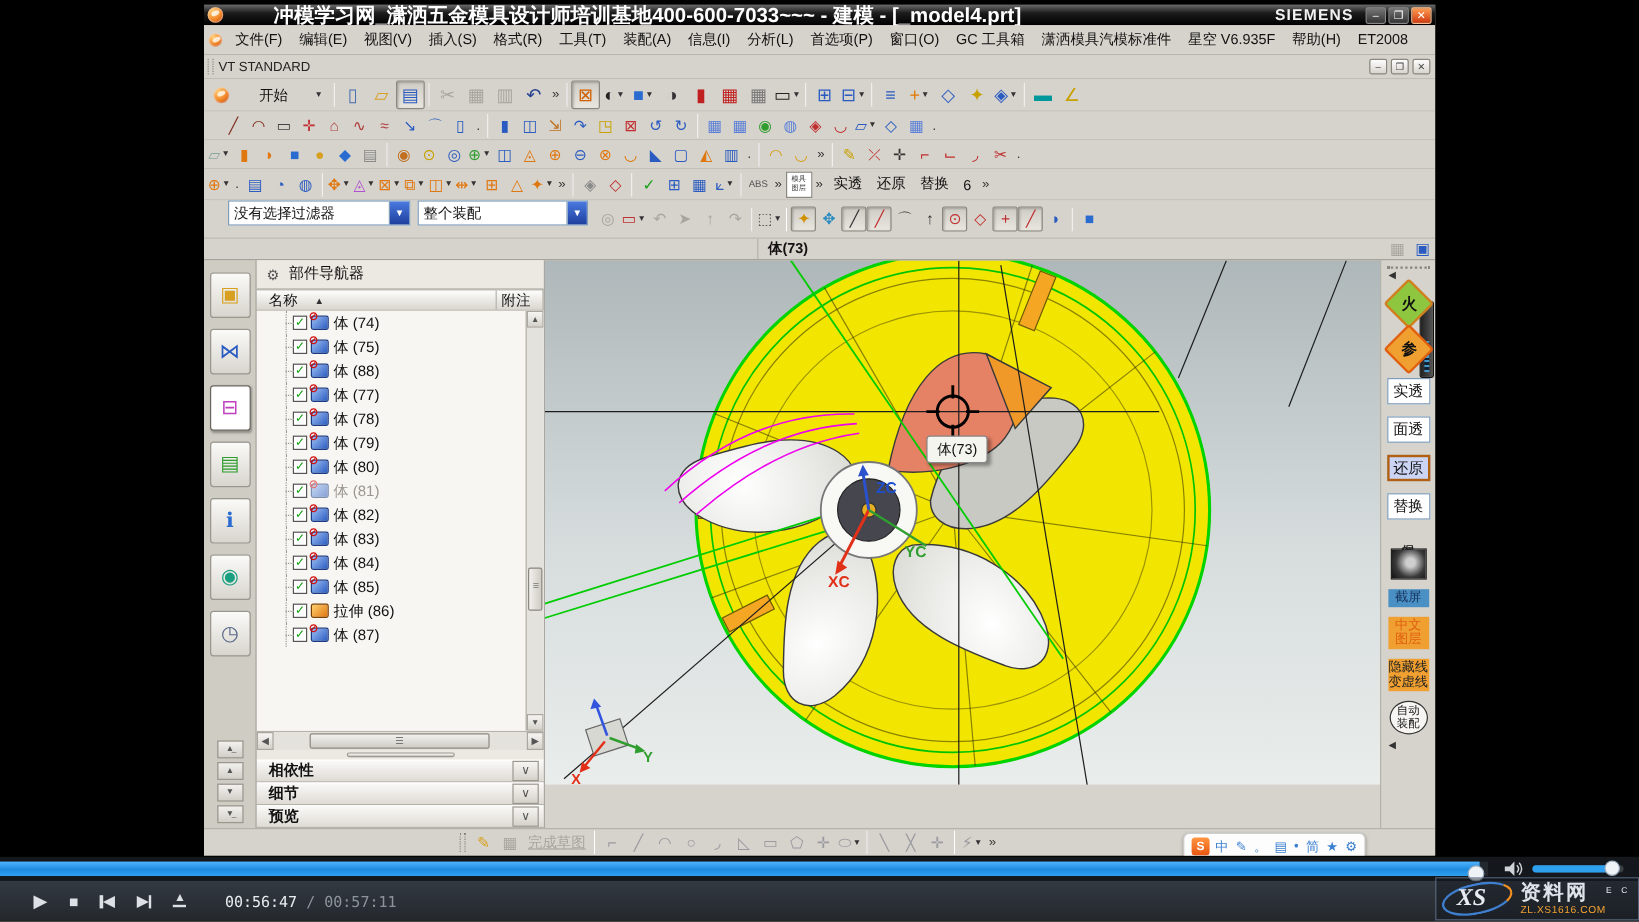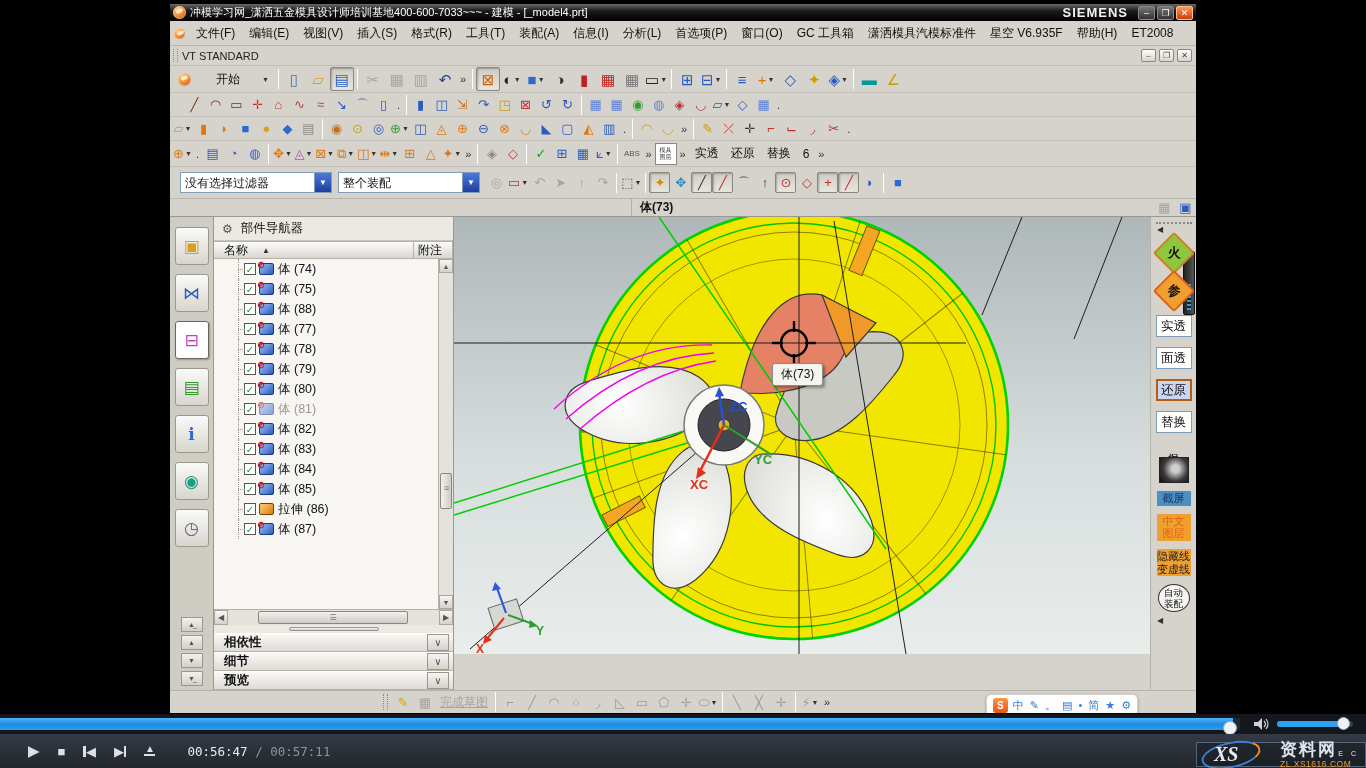--- a/index.html
+++ b/index.html
@@ -9,21 +9,21 @@
   
   #nx{position:absolute;left:170px;top:4px;width:1026px;height:709px;background:#d6d3cc;
       display:flex;flex-direction:column;overflow:hidden;font-size:12px;color:#111;}
   
   .titlebar{height:17px;flex:0 0 17px;background:linear-gradient(#6a6a6a,#1c1c1c 40%,#000);
             display:flex;align-items:center;padding:0 3px;color:#fff;}
   .nxball{width:13px;height:13px;border-radius:50%;background:radial-gradient(circle at 35% 30%,#ffd27a,#f08020 55%,#a02808);
           box-shadow:inset 0 0 2px #fff;margin-right:4px;flex:0 0 13px;position:relative;}
   .nxball::after{content:"";position:absolute;left:3px;top:3px;width:7px;height:4px;border-radius:50%;
           background:rgba(255,255,255,.75);transform:rotate(-25deg);}
-  .titletext{font-size:11px;font-weight:normal;white-space:nowrap;overflow:hidden;flex:1;}
+  .titletext{font-size:17px;font-weight:bold;white-space:nowrap;overflow:hidden;flex:1;margin-left:38px;}
   .brand{font-weight:bold;font-size:13px;letter-spacing:1px;margin:0 8px;color:#f2f2f2;}
   .winbtn{width:17px;height:14px;margin-left:2px;border:1px solid #888;border-radius:2px;
           background:linear-gradient(#777,#333);color:#fff;font-size:9px;line-height:12px;text-align:center;}
   .winbtn.close{background:linear-gradient(#ff9a50,#d03a10);border-color:#ffc090;font-weight:bold;}
   
   .menubar{height:25px;flex:0 0 25px;background:#d6d3cc;border-bottom:1px solid #b8b5ae;
            display:flex;align-items:center;padding-left:4px;}
   .menu-item{padding:3px 7px;white-space:nowrap;font-size:12px;}
   
   .caprow{height:20px;flex:0 0 20px;background:#d6d3cc;display:flex;align-items:center;border-bottom:1px solid #c0bdb6;}
@@ -42,21 +42,21 @@
   .tbi.dim .g{color:#a8a5a0 !important;}
   .drop{font-size:7px;color:#333;margin-left:1px;}
   .tsep{width:1px;height:20px;background:#a8a5a0;border-right:1px solid #fff;margin:0 3px;flex:0 0 auto;}
   .more{font-size:11px;color:#333;padding:0 3px;flex:0 0 auto;}
   .startbtn{display:flex;align-items:center;gap:21px;padding:1px 5px;border:1px solid transparent;border-radius:2px;}
   .startbtn .lbl{font-size:12px;}
   .txtbtn{padding:2px 5px;font-size:12px;white-space:nowrap;border:1px solid transparent;}
   .moldico{width:22px;height:22px;border:1px solid #8a877f;background:#fff;display:flex;flex-direction:column;
            align-items:center;justify-content:center;font-size:6px;line-height:1.1;color:#333;}
   
-  .selbar{height:32px;flex:0 0 32px;background:#d6d3cc;display:flex;align-items:center;padding:0 10px;border-bottom:1px solid #b8b5ae;}
+  .selbar{height:32px;flex:0 0 32px;background:#d6d3cc;display:flex;padding:0 20px;border-bottom:1px solid #b8b5ae;}
   .combo{display:flex;height:21px;border:1px solid #7f9db9;background:#fff;margin-right:6px;flex:0 0 auto;}
   .combo .val{padding:2px 6px 0 4px;font-size:12px;white-space:nowrap;}
   .combo .cbtn{width:17px;background:linear-gradient(#4a7ae0,#1e3f9e);color:#fff;font-size:8px;
                display:flex;align-items:center;justify-content:center;border-left:1px solid #7f9db9;}
   
   .statusbar{height:18px;flex:0 0 18px;background:#d6d3cc;border-bottom:1px solid #9a978f;display:flex;align-items:center;}
   .statusbar .spacer{width:462px;height:100%;border-right:1px solid #b5b2aa;}
   .statusbar .stext{padding:0 8px;font-size:12px;font-weight:bold;}
   .statusbar .sicons{margin-left:auto;display:flex;}
   
@@ -157,22 +157,22 @@
   .control-row{position:absolute;left:0;top:734px;width:1366px;height:34px;background:linear-gradient(#343a43,#23272c);
                display:flex;align-items:center;color:#cfd3d8;padding-left:28px;gap:18px;}
   .pbtn{display:flex;align-items:center;font-size:13px;color:#dde1e6;}
   .pbtn .bar{width:2.5px;height:11px;background:#dde1e6;}
   .pbtn.eject{flex-direction:column;font-size:10px;line-height:.6;}
   .pbtn.eject .ebar{width:11px;height:2.5px;background:#dde1e6;margin-top:2px;}
   .ptime{font-family:"DejaVu Sans Mono","Liberation Mono",monospace;font-size:12.5px;margin-left:14px;}
   .ptime .cur{color:#e8ecf0;}
   .ptime .tot{color:#8d939c;}
   
-  .watermark{position:absolute;right:0;bottom:1px;width:170px;height:25px;background:rgba(18,22,28,.45);
-             border:1px solid rgba(150,180,220,.45);display:flex;align-items:center;padding:0 4px;gap:17px;}
+  .watermark{position:absolute;right:0;bottom:1px;width:170px;height:36px;background:rgba(18,22,28,.45);
+             border:1px solid rgba(150,180,220,.45);display:flex;align-items:center;padding:0 4px;gap:4px;}
   .wlogo{position:relative;width:62px;height:30px;flex:0 0 62px;}
   .wlogo .oval{position:absolute;left:0;top:2px;width:60px;height:26px;border:2.5px solid #3f7fd0;border-right-color:#f09020;
                border-radius:50%;transform:rotate(-12deg);}
   .wlogo .xs{position:absolute;left:13px;top:3px;font-family:"Liberation Serif","DejaVu Serif",serif;
              font-style:italic;font-weight:bold;font-size:20px;color:#e8ecf2;}
   .wlogo .xs b{color:#f0a030;}
   .wtext{display:flex;flex-direction:column;line-height:1;}
   .wname{font-size:17px;font-weight:bold;color:#dfe4ea;letter-spacing:2px;}
   .wurl{font-size:8.5px;color:#f0a030;letter-spacing:.5px;margin-top:2px;}
   .wec{position:absolute;right:6px;top:7px;font-size:7px;color:#e8ecf2;letter-spacing:3px;}

